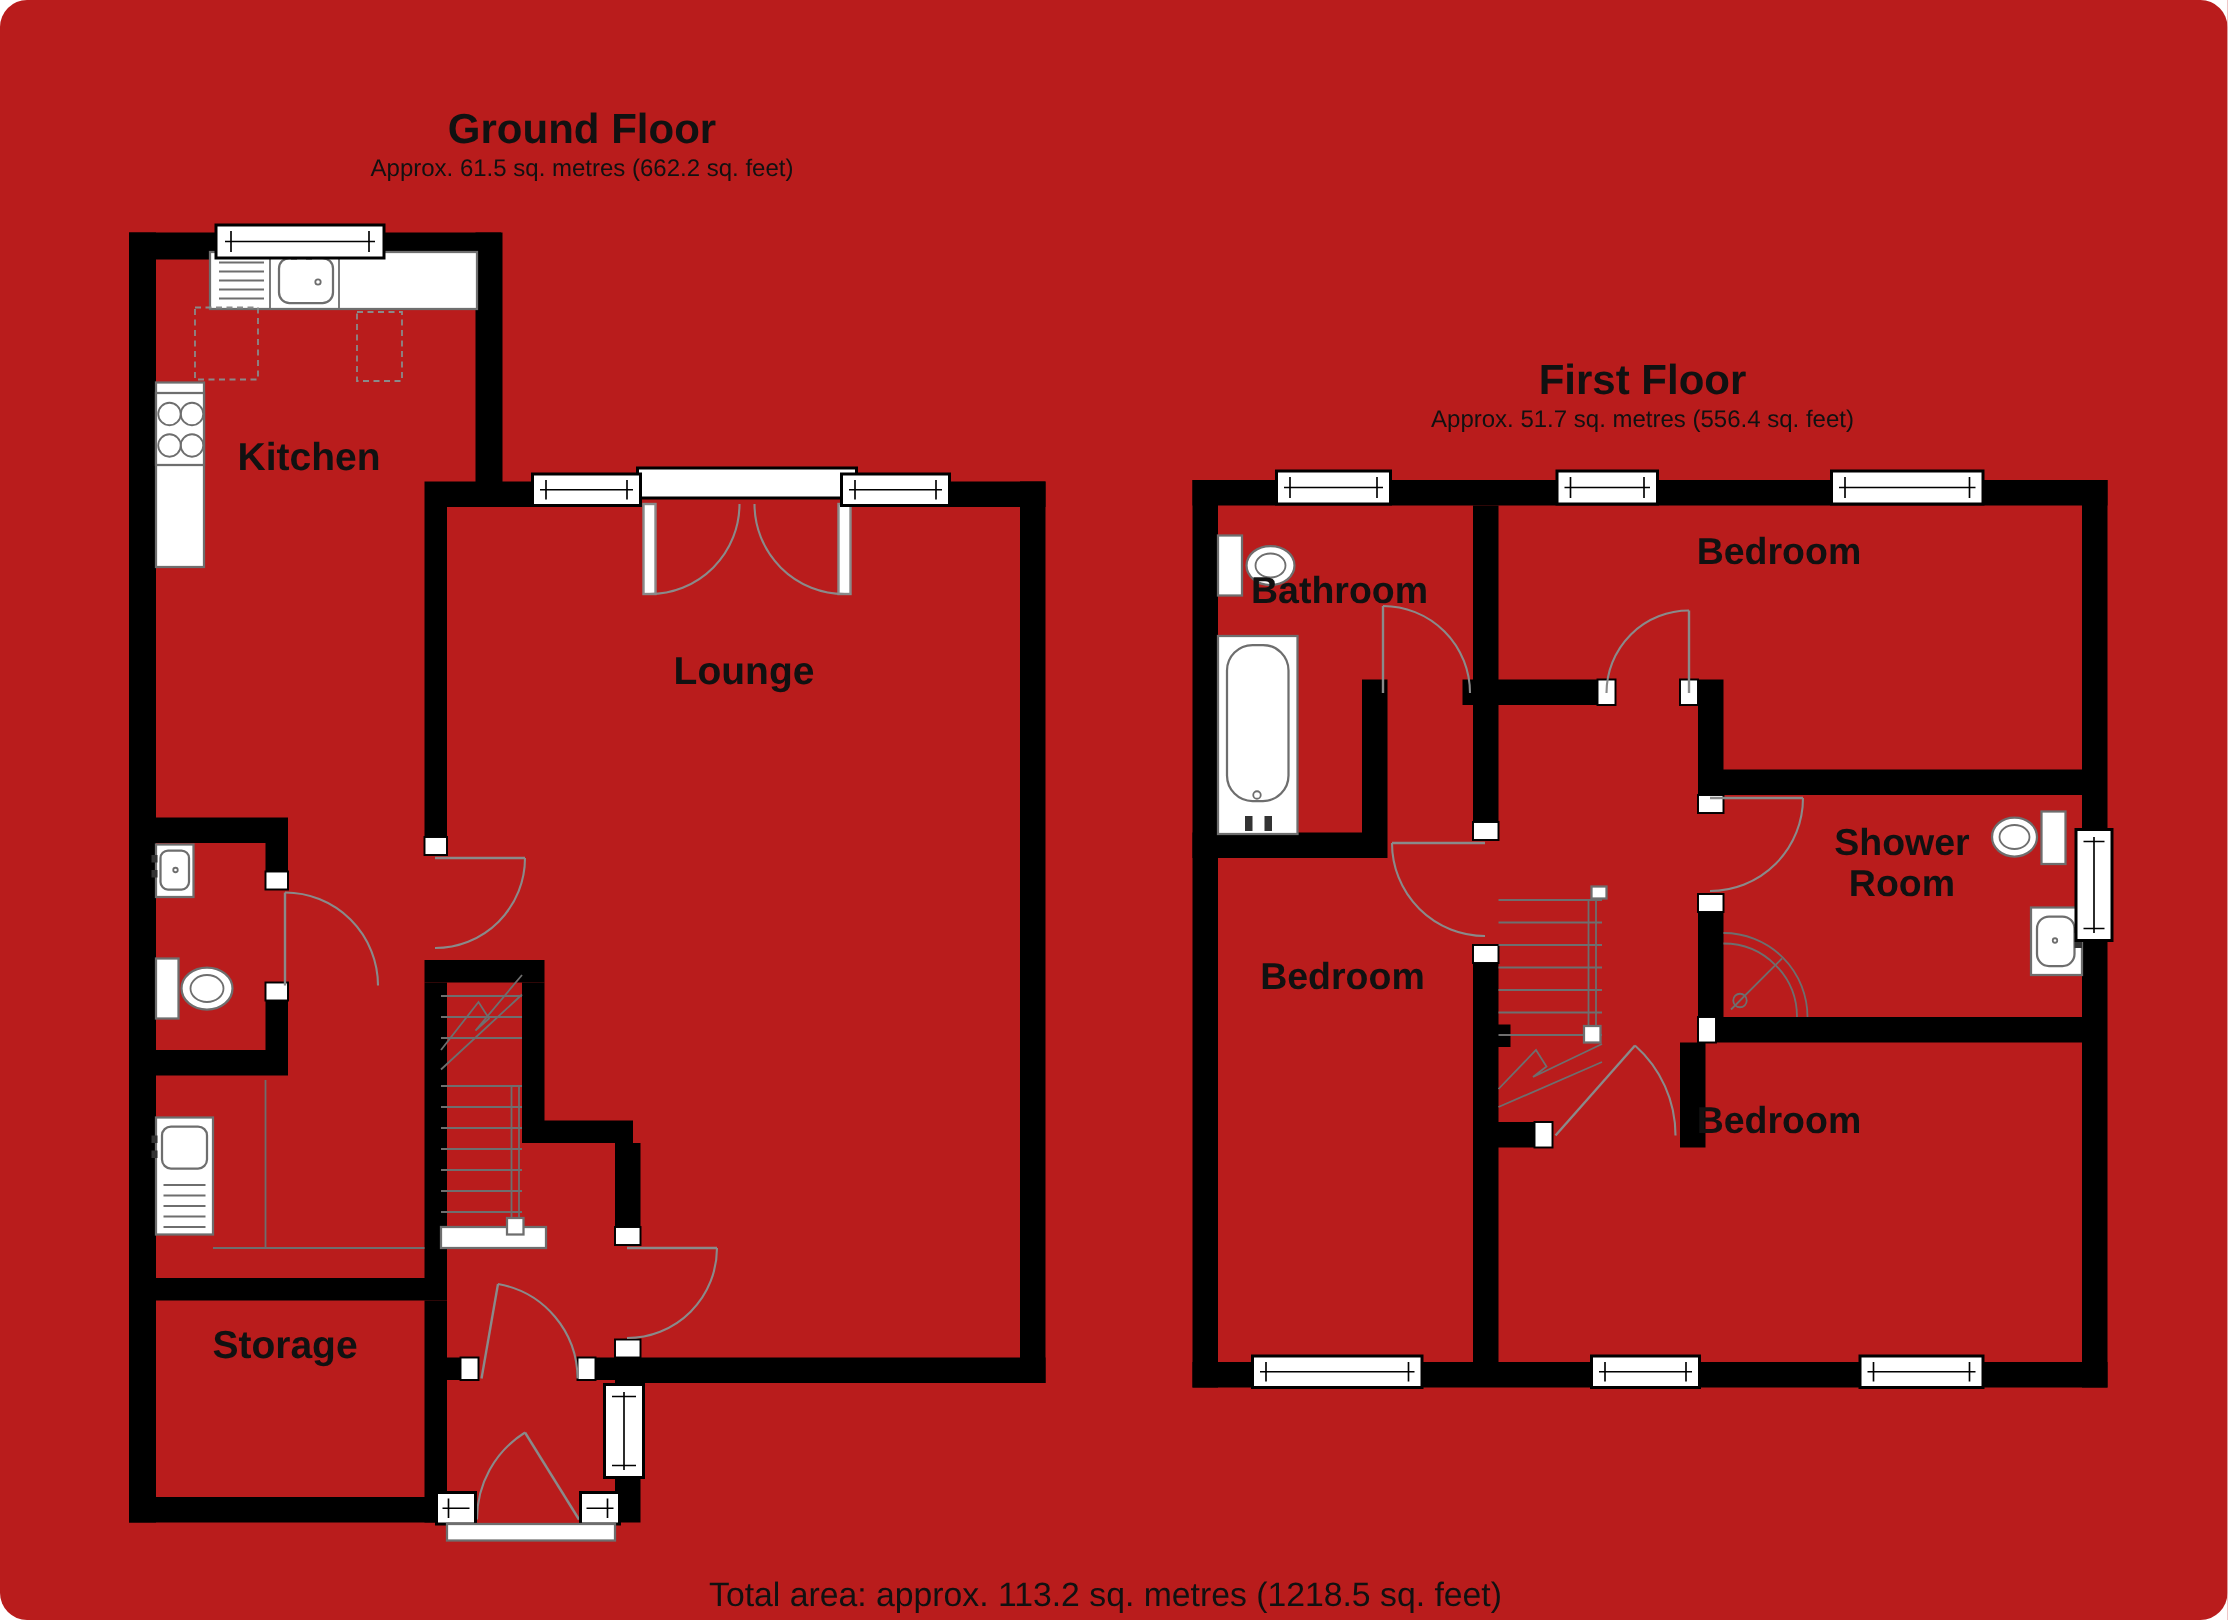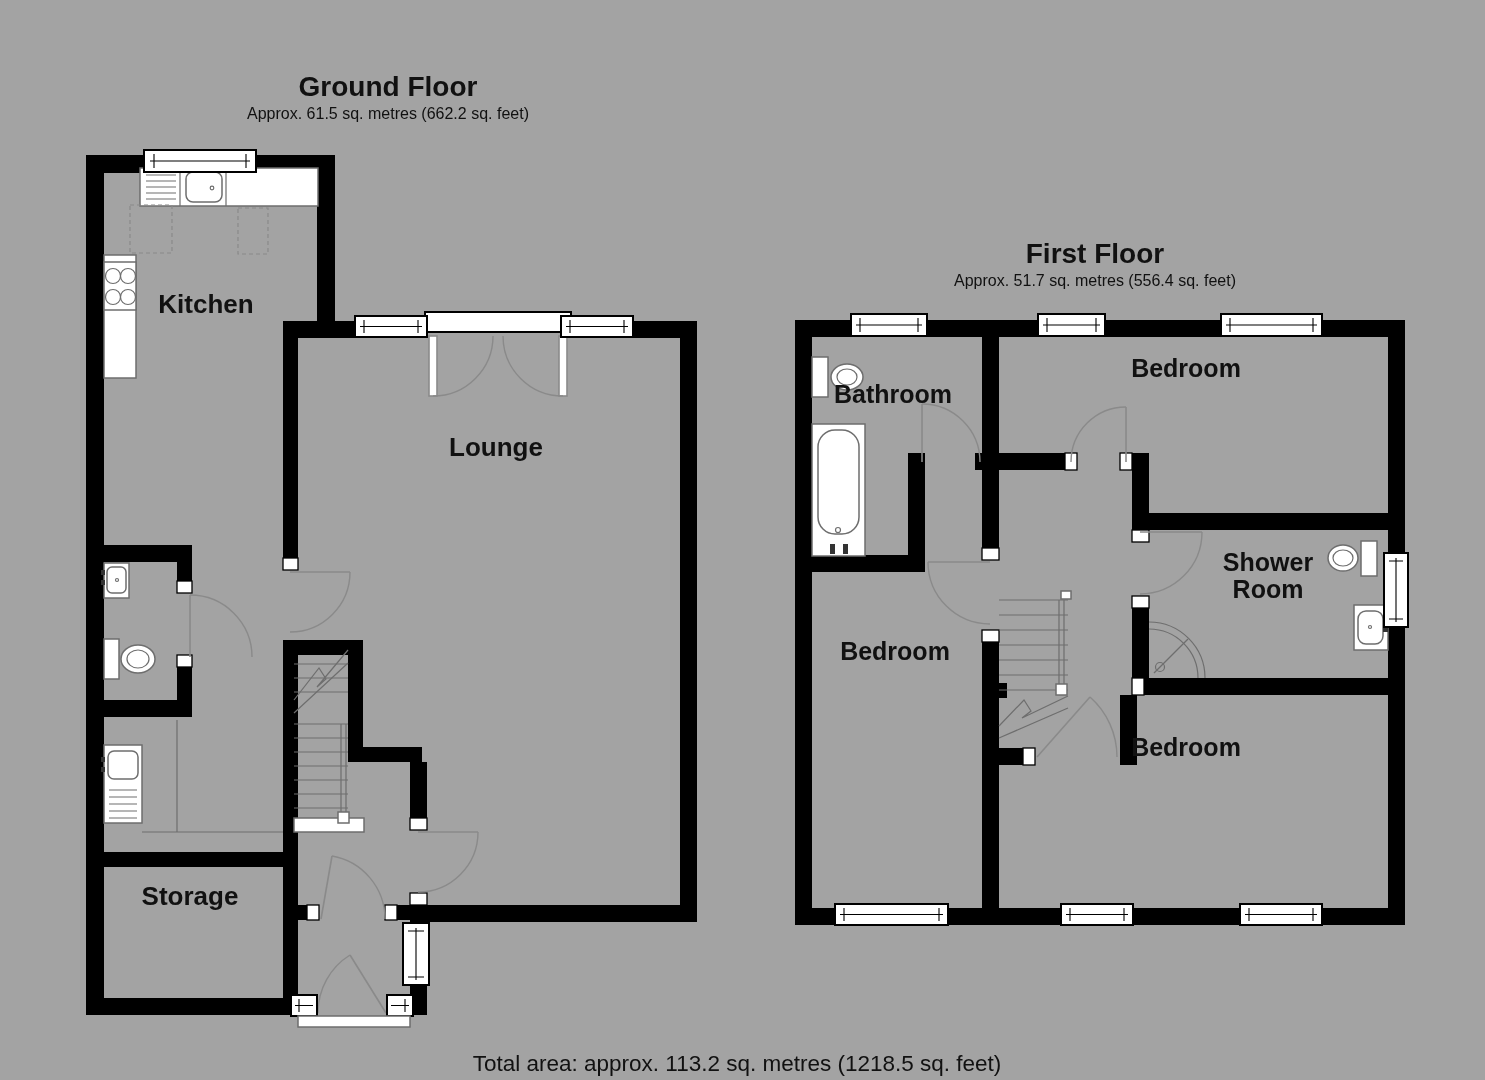--- a/index.html
+++ b/index.html
@@ -1,16 +1,16 @@
 <!DOCTYPE html>
 <html><head>
 <meta charset="utf-8">
 <style>
   html,body{margin:0;padding:0;background:#ffffff;}
-  .stage{width:1485px;height:1080px;position:relative;background:#a3a3a3;font-family:"Liberation Sans",sans-serif;}
+  .stage{width:1485px;height:1080px;position:relative;background:#b91c1c;font-family:"Liberation Sans",sans-serif;border-radius:18px;}
   svg{display:block;}
   text{fill:#111;font-family:"Liberation Sans","DejaVu Sans",sans-serif;}
   .title{font-size:28px;font-weight:bold;}
   .subtitle{font-size:16px;}
   .room{font-size:26px;font-weight:bold;}
   .room-sm{font-size:25px;font-weight:bold;}
   .total{font-size:22.5px;}
   .wall{fill:#000;}
   .stop{fill:#fff;stroke:#000;stroke-width:1.3;}
   .win{fill:#fff;stroke:#000;stroke-width:2;}

